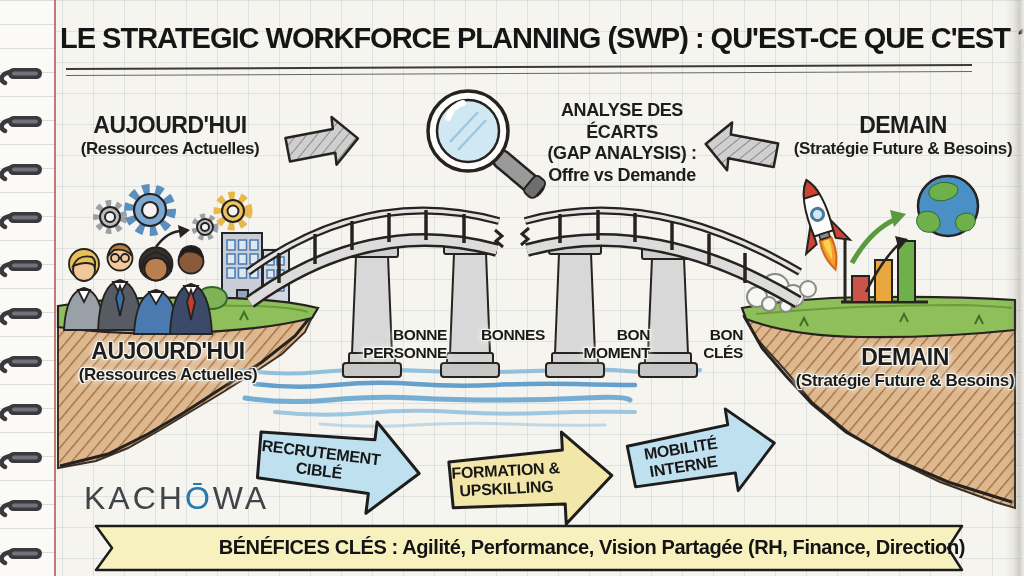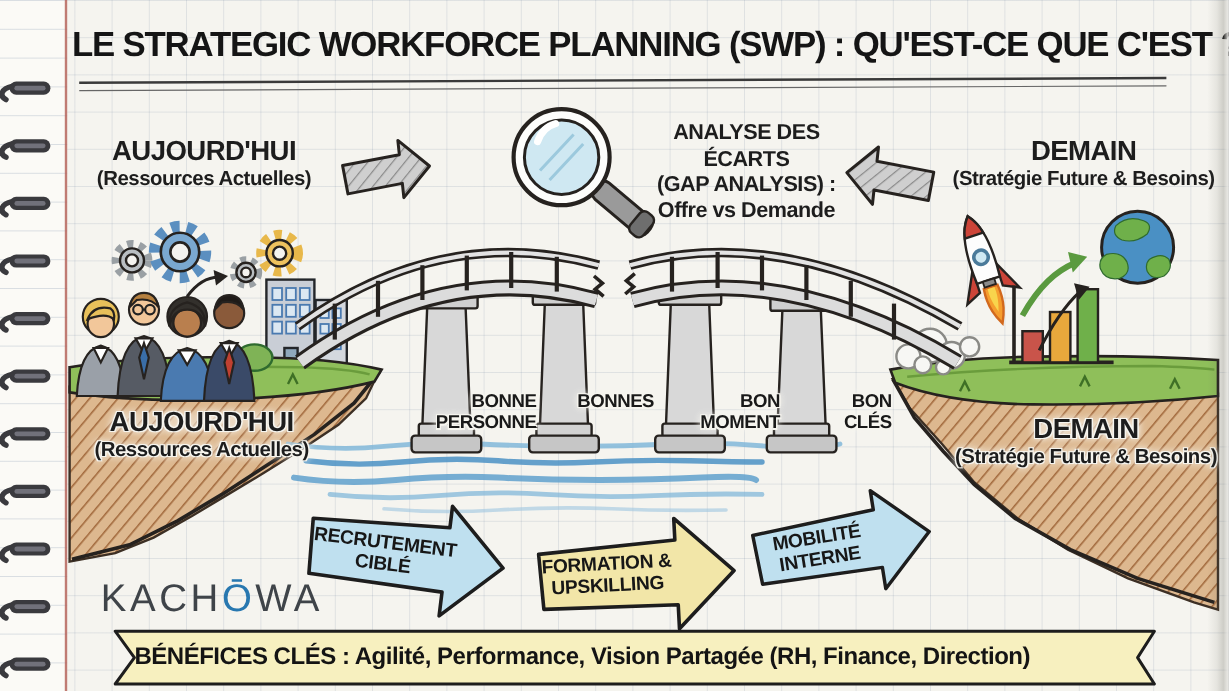--- a/index.html
+++ b/index.html
@@ -56,21 +56,21 @@
   .action-text{position:absolute;width:140px;text-align:center;font-weight:bold;
     font-size:16px;line-height:17.5px;letter-spacing:-0.3px;color:#171717;}
   .action-1{left:250px;top:444px;transform:rotate(7deg);}
   .action-2{left:436px;top:462px;transform:rotate(-3deg);}
   .action-3{left:612px;top:440px;transform:rotate(-9deg);}
 
   .logo{position:absolute;left:84px;top:480px;font-size:32px;letter-spacing:3px;
     color:#3f4449;font-weight:400;}
   .logo .logo-o{color:#2878b0;font-weight:400;}
 
-  .banner-text{position:absolute;left:112px;top:536px;width:836px;text-align:left;
+  .banner-text{position:absolute;left:129px;top:536px;width:836px;text-align:right;
     font-weight:bold;font-size:20px;letter-spacing:-0.4px;color:#141414;white-space:nowrap;}
 </style>
 </head>
 <body>
 
 <div class="stage">
 
   <div class="left-strip"></div>
   <div class="margin-line"></div>
 

